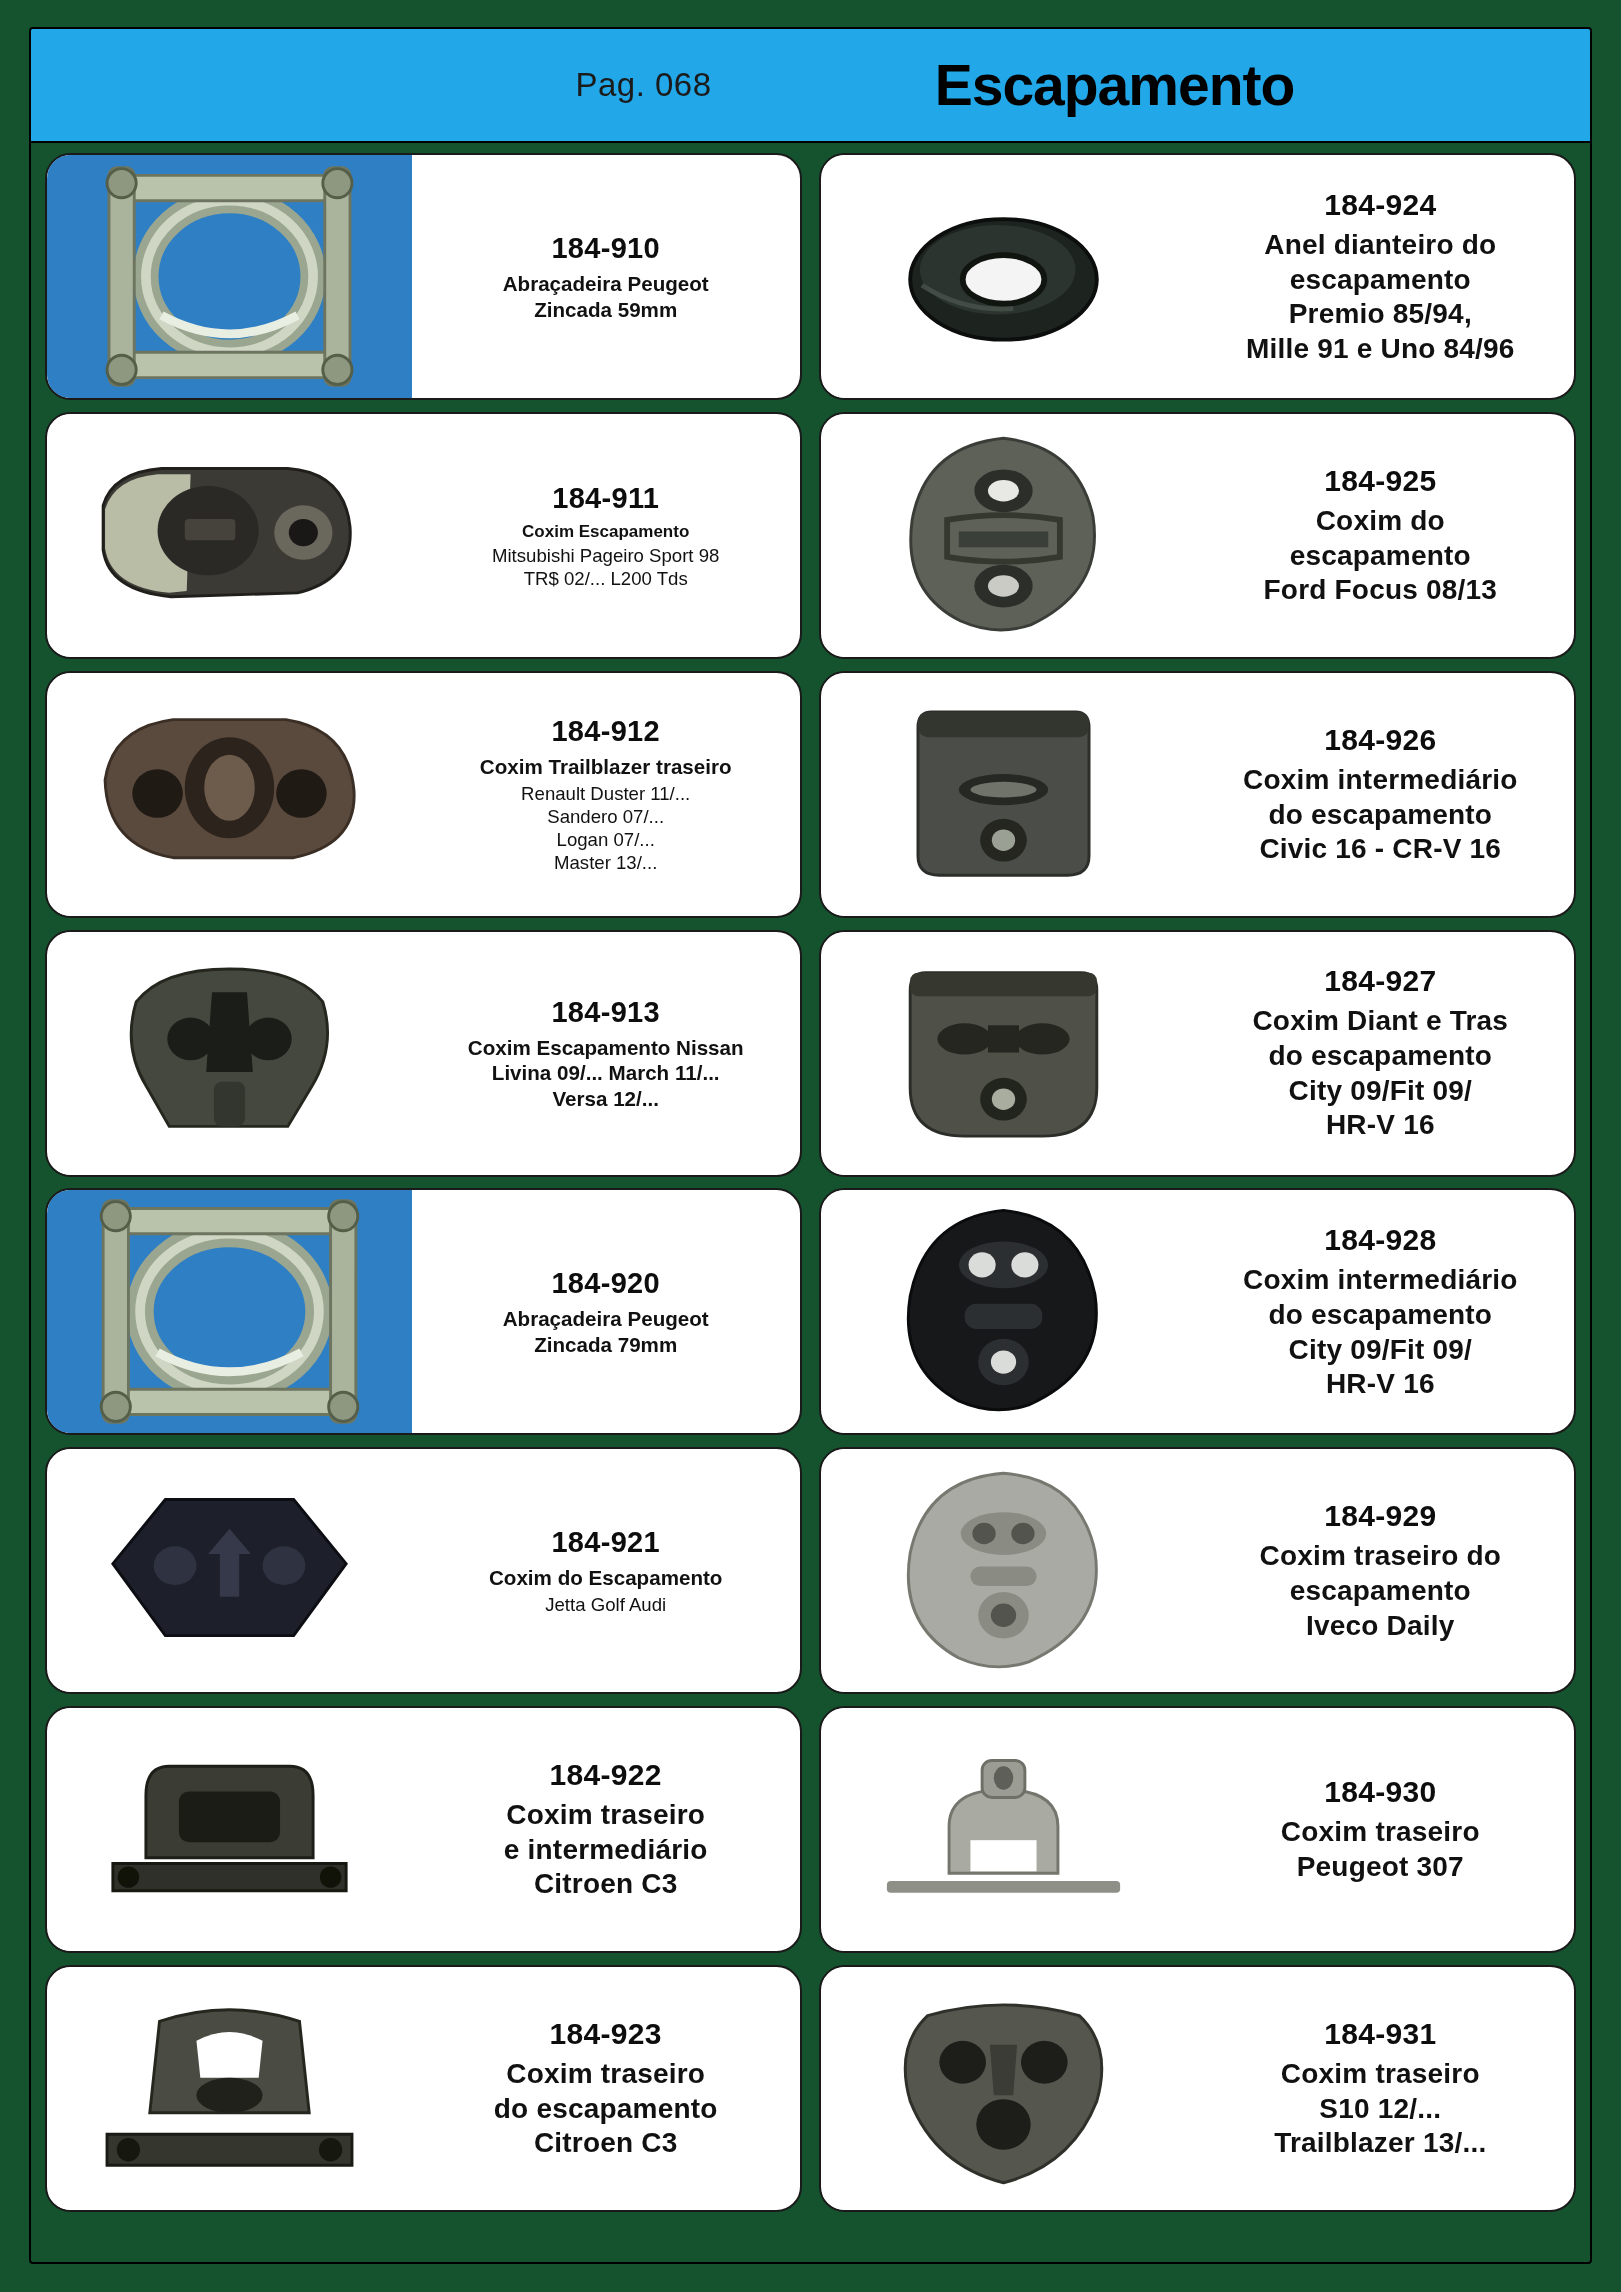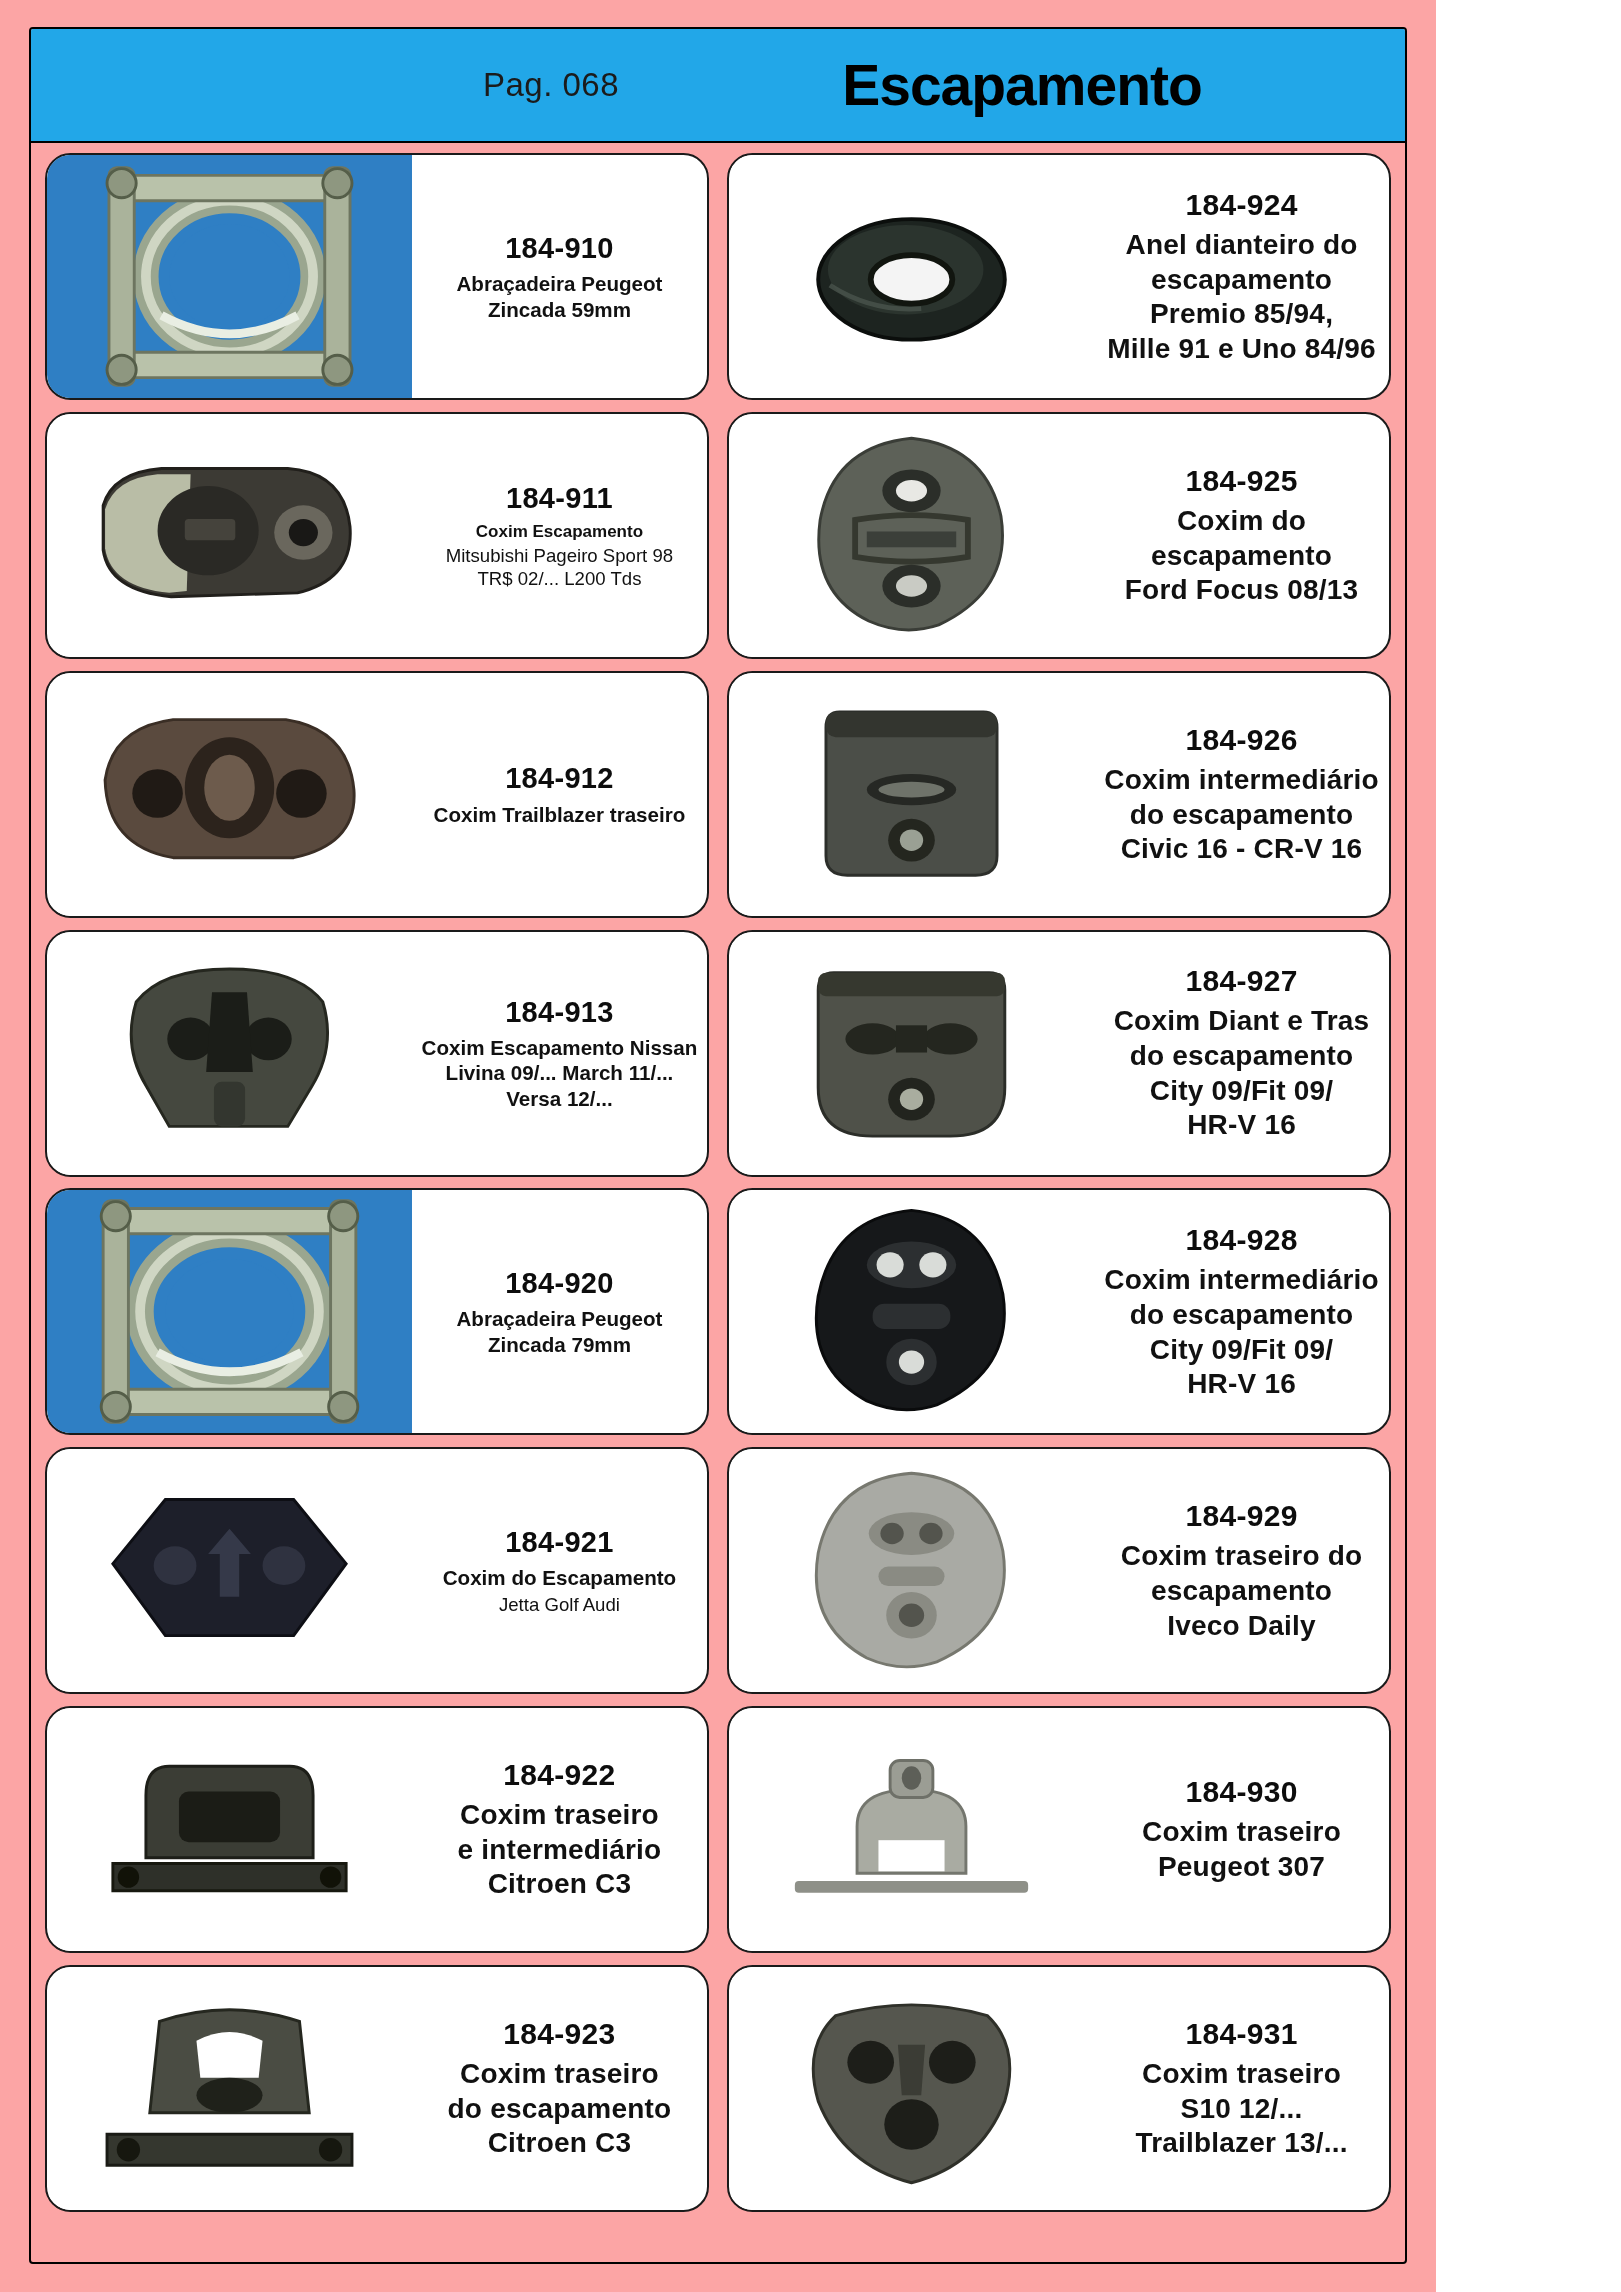--- a/index.html
+++ b/index.html
@@ -3,24 +3,24 @@
 <meta charset="utf-8">
 <style>
   * { box-sizing: border-box; }
   html, body {
     margin: 0;
     padding: 0;
     background: #ffffff;
     font-family: "Liberation Sans", sans-serif;
   }
   .page {
-    width: 1436px;
+    width: 1621px;
     height: 2293px;
     position: relative;
-    background: #fca5a5;
+    background: #14532d;
     padding: 27.4px 29px 29px 29px;
   }
   .page-frame {
     width: 100%;
     height: 100%;
     border: 2.9px solid #000;
     border-radius: 3.9px;
     padding: 0;
     display: flex;
     flex-direction: column;
@@ -232,20 +232,24 @@
               <ellipse cx="0" cy="-10" rx="46" ry="52" fill="#2c231c"></ellipse>
               <ellipse cx="-74" cy="-4" rx="26" ry="25" fill="#201a15"></ellipse>
               <ellipse cx="74" cy="-4" rx="26" ry="25" fill="#201a15"></ellipse>
               <ellipse cx="0" cy="-10" rx="26" ry="34" fill="#6d5b4c"></ellipse>
             </g>
           </svg>
         </div>
         <div class="card-text">
           <div class="code">184-912</div>
           <div class="desc" style="font-size:20.6px;font-weight:700;">Coxim Trailblazer traseiro</div>
+          <div class="desc small" style="margin-top:2px;">Renault Duster 11/...
+Sandero 07/...
+Logan 07/...
+Master 13/...</div>
         </div>
       </div>
 
       <div class="card">
         <div class="card-photo">
           <svg class="art" viewBox="0 0 372 250">
             <rect width="372" height="250" fill="#ffffff"></rect>
             <g transform="translate(186,126)">
               <path d="M-74 -86 L74 -86 Q88 -86 88 -70 L88 62 Q88 82 66 82 L-66 82 Q-88 82 -88 62 L-88 -70 Q-88 -86 -74 -86 Z" fill="#4b4e48" stroke="#2c2e2a" stroke-width="3"></path>
               <rect x="-88" y="-86" width="176" height="26" rx="10" fill="#33352f"></rect>

